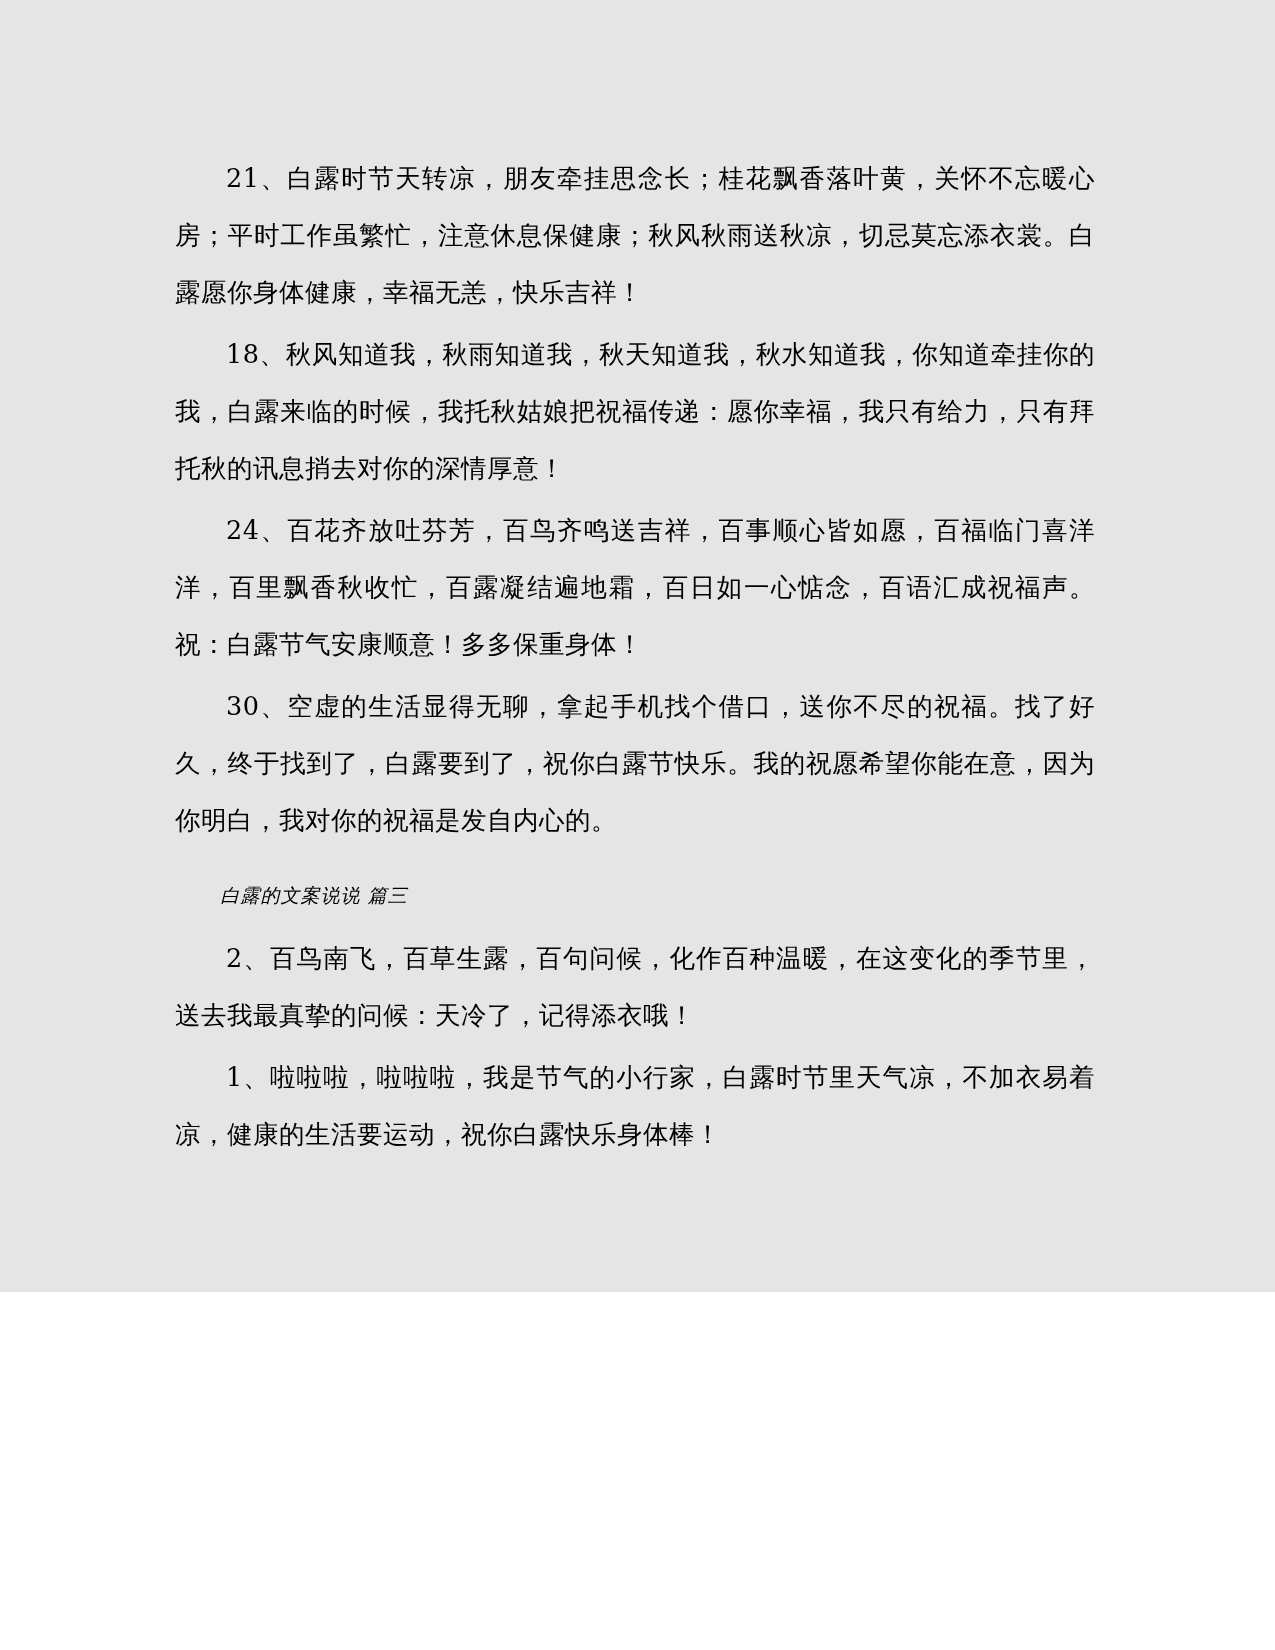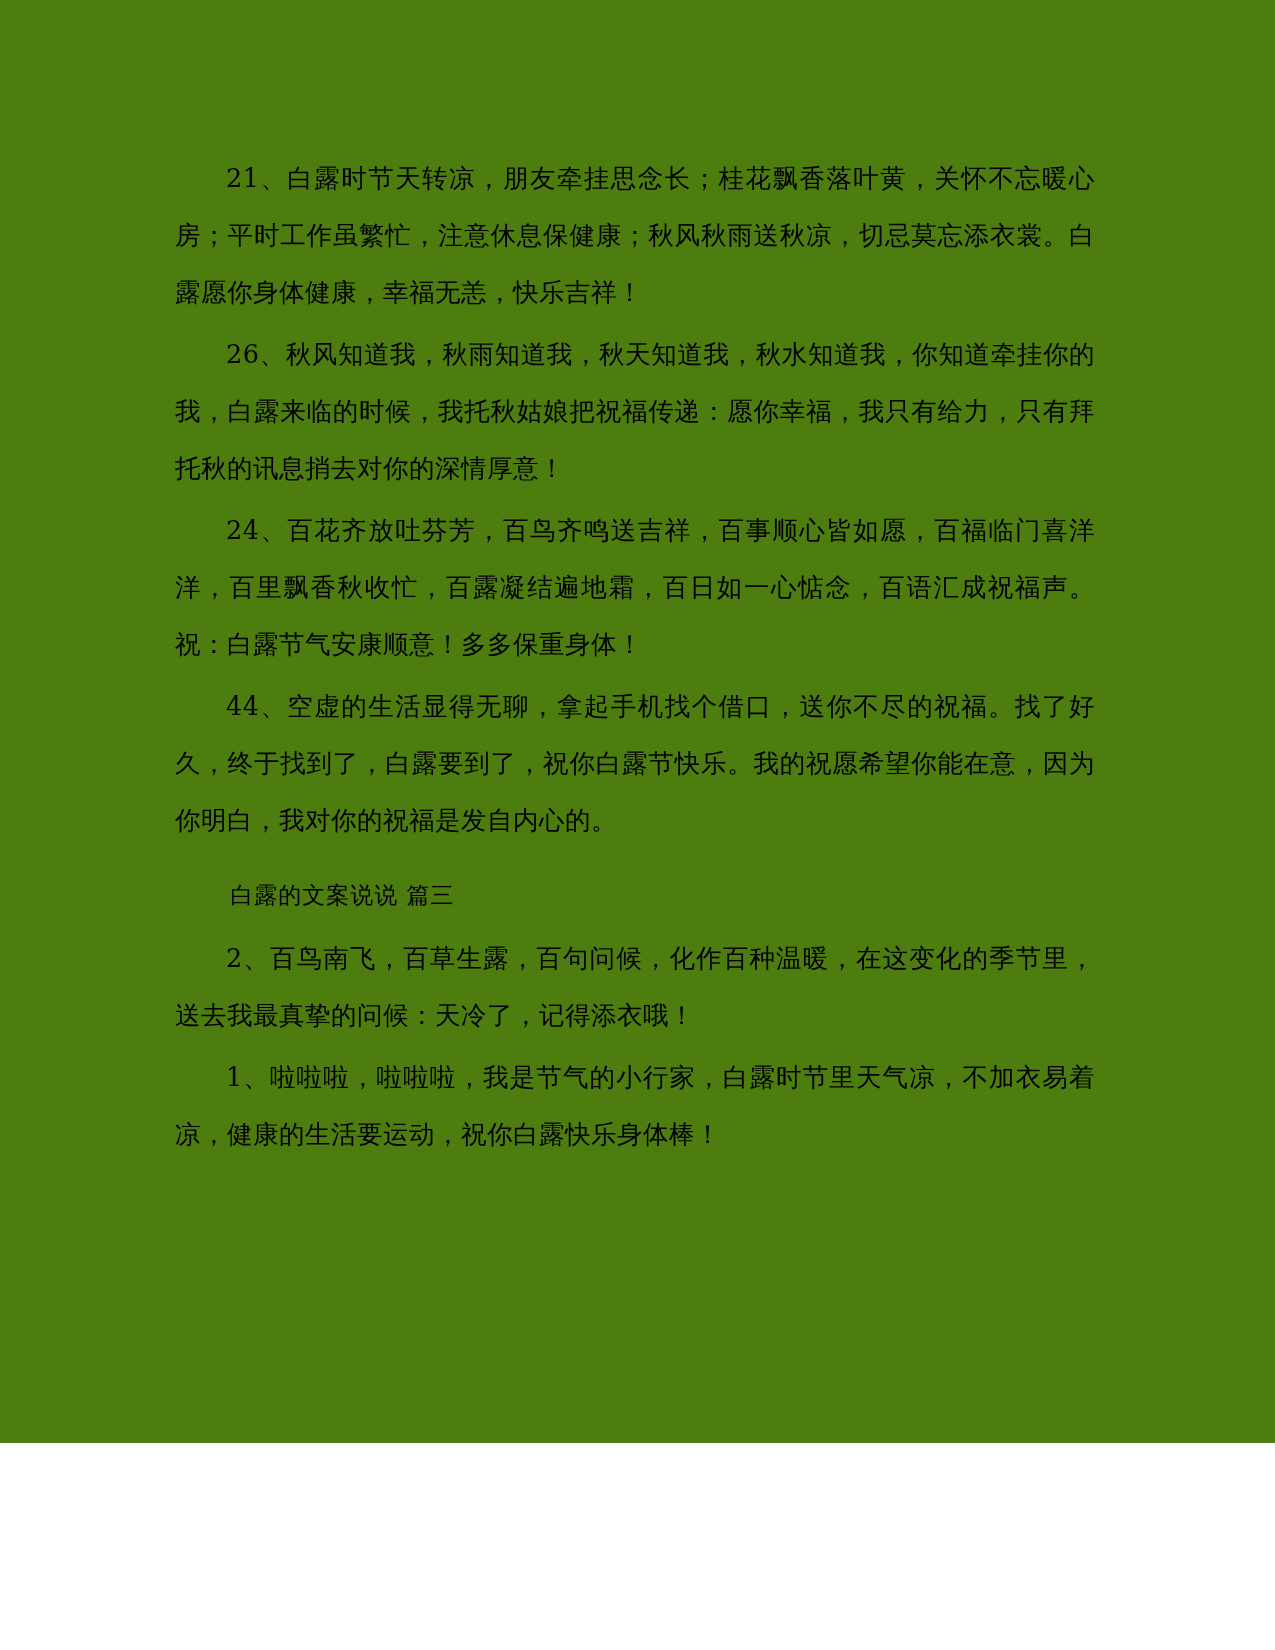--- a/index.html
+++ b/index.html
@@ -10,51 +10,52 @@
   body {
     width: 1275px;
     height: 1650px;
     font-family: "DejaVu Serif", "Liberation Serif", serif;
     color: #000000;
     -webkit-font-smoothing: antialiased;
   }
   .page {
     box-sizing: border-box;
     width: 1275px;
-    height: 1443px;
+    height: 1292px;
     padding: 150px 180px 0 175px;
-    background: #4d7c0f;
+    background: #e5e5e5;
   }
   .doc-body {
     font-size: 25.5px;
     line-height: 57px;
     letter-spacing: 0.5px;
     text-align: justify;
     text-justify: inter-ideograph;
   }
   p.para {
     margin: 0 0 5px 0;
     text-indent: 2em;
     font-size: 25.5px;
     line-height: 57px;
   }
   p.heading {
     margin: 18px 0 6px 0;
     text-indent: 2.4em;
-    font-size: 23px;
+    font-size: 19px;
     line-height: 57px;
     letter-spacing: 1px;
+    font-style: italic;
   }
 </style>
 </head>
 <body>
 
 <div class="page">
   <div class="doc-body" id="doc-body">
       <p class="para">21、白露时节天转凉，朋友牵挂思念长；桂花飘香落叶黄，关怀不忘暖心房；平时工作虽繁忙，注意休息保健康；秋风秋雨送秋凉，切忌莫忘添衣裳。白露愿你身体健康，幸福无恙，快乐吉祥！</p>
-      <p class="para">26、秋风知道我，秋雨知道我，秋天知道我，秋水知道我，你知道牵挂你的我，白露来临的时候，我托秋姑娘把祝福传递：愿你幸福，我只有给力，只有拜托秋的讯息捎去对你的深情厚意！</p>
+      <p class="para">18、秋风知道我，秋雨知道我，秋天知道我，秋水知道我，你知道牵挂你的我，白露来临的时候，我托秋姑娘把祝福传递：愿你幸福，我只有给力，只有拜托秋的讯息捎去对你的深情厚意！</p>
       <p class="para">24、百花齐放吐芬芳，百鸟齐鸣送吉祥，百事顺心皆如愿，百福临门喜洋洋，百里飘香秋收忙，百露凝结遍地霜，百日如一心惦念，百语汇成祝福声。祝：白露节气安康顺意！多多保重身体！</p>
-      <p class="para">44、空虚的生活显得无聊，拿起手机找个借口，送你不尽的祝福。找了好久，终于找到了，白露要到了，祝你白露节快乐。我的祝愿希望你能在意，因为你明白，我对你的祝福是发自内心的。</p>
+      <p class="para">30、空虚的生活显得无聊，拿起手机找个借口，送你不尽的祝福。找了好久，终于找到了，白露要到了，祝你白露节快乐。我的祝愿希望你能在意，因为你明白，我对你的祝福是发自内心的。</p>
       <p class="heading">白露的文案说说 篇三</p>
       <p class="para">2、百鸟南飞，百草生露，百句问候，化作百种温暖，在这变化的季节里，送去我最真挚的问候：天冷了，记得添衣哦！</p>
       <p class="para">1、啦啦啦，啦啦啦，我是节气的小行家，白露时节里天气凉，不加衣易着凉，健康的生活要运动，祝你白露快乐身体棒！</p>
     </div>
 </div>
 
 </body></html>

